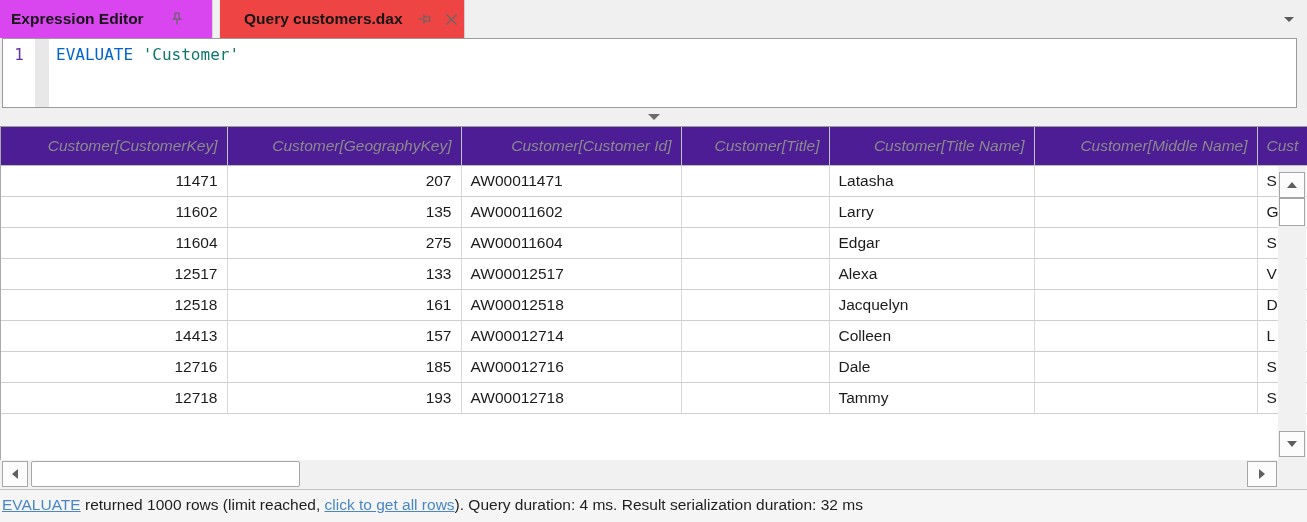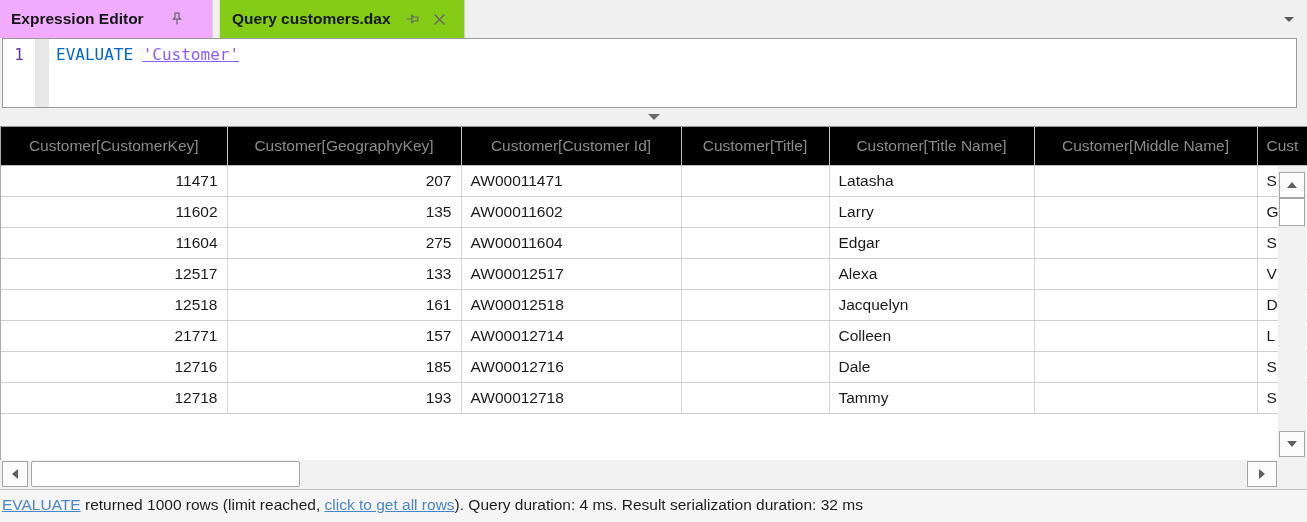--- a/index.html
+++ b/index.html
@@ -10,22 +10,22 @@
     font-family:"Liberation Sans", sans-serif;
     overflow:hidden;
     color:#1e1e1e;
   }
   
   .tick { position:absolute; top:0; width:1px; height:3px; background:#c6c6c6; }
 
   
   .tabbar { position:absolute; top:0; left:0; width:1307px; height:38px; background:#f0f0f0; }
   .tab { position:absolute; top:0; height:38px; display:flex; align-items:center; cursor:default; }
-  .tab-exp { left:0; width:213px; background:#f0abfc; border-right:1px solid #d6d6d6; padding-left:11px; }
-  .tab-query { left:219px; width:246px; background:#84cc16; border-left:1px solid #e2e2e2; border-right:1px solid #cfcfcf; padding-left:12px; }
+  .tab-exp { left:0; width:213px; background:#d946ef; border-right:1px solid #d6d6d6; padding-left:11px; }
+  .tab-query { left:219px; width:246px; background:#ef4444; border-left:1px solid #e2e2e2; border-right:1px solid #cfcfcf; padding-left:24px; }
   .tab-label { font-weight:bold; font-size:15.5px; color:#161616; white-space:nowrap; }
   .tab-icon { display:inline-flex; margin-left:14px; }
   .tab-exp .tab-icon { margin-left:26px; }
   .pin-rot { transform:rotate(90deg); }
   .tab-list-chevron { position:absolute; right:13px; top:17px; width:0; height:0;
     border-left:5px solid transparent; border-right:5px solid transparent; border-top:5px solid #5a5a5a; }
 
   
   .editor { position:absolute; top:38px; left:2px; width:1295px; height:70px;
     background:#ffffff; border:1px solid #9a9a9a; display:flex;
@@ -36,23 +36,23 @@
 
   
   .splitter { position:absolute; top:108px; left:0; width:1307px; height:19px;
     background:#f0f0f0; border-bottom:1px solid #999; display:flex; align-items:center; justify-content:center; }
   .splitter-tri { width:0; height:0; border-left:6px solid transparent; border-right:6px solid transparent; border-top:6px solid #6a6a6a; }
 
   
   .results { position:absolute; top:127px; left:0; width:1307px; height:333px;
     background:#fff; overflow:hidden; border-left:1px solid #a9a9a9; }
   table { border-collapse:collapse; table-layout:fixed; width:1306px; }
-  th { height:38px; background:#000000; font-weight:normal; font-size:15.5px; text-align:center;
+  th { height:38px; background:#4c1d95; font-weight:normal; font-size:15.5px; text-align:right;
     padding:0 9px; border-right:1px solid #c3c3c3; border-bottom:1px solid #bdbdbd;
-    white-space:nowrap; overflow:hidden; }
+    white-space:nowrap; overflow:hidden;font-style:italic; }
   td { height:31px; font-size:15.5px; color:#1b1b1b; padding:0 9px;
     border-right:1px solid #d8d8d8; border-bottom:1px solid #cfcfcf;
     white-space:nowrap; overflow:hidden; background:#fff; }
   td.num { text-align:right;padding-left:32px; }
 
   
   .vscroll { position:absolute; right:1px; top:39px; width:28px; height:294px; background:#f1f1f1; }
   .sbtn { position:absolute; width:26px; height:26px; background:#fcfcfc; border:1px solid #a6a6a6;
     display:flex; align-items:center; justify-content:center; }
   .vscroll .up { top:6px; left:1px; }
@@ -67,21 +67,21 @@
   .arr-left { width:0; height:0; border-top:5px solid transparent; border-bottom:5px solid transparent; border-right:6px solid #5f5f5f; }
   .arr-right { width:0; height:0; border-top:5px solid transparent; border-bottom:5px solid transparent; border-left:6px solid #5f5f5f; }
 
   
   .statusbar { position:absolute; top:489px; left:0; width:1307px; height:33px;
     background:#f5f5f5; border-top:1px solid #c2c2c2; font-size:15.5px; padding:6px 12px 0 2px; white-space:nowrap; }
   .statusbar a { text-decoration:underline; cursor:pointer; }
 
   
   .kw { color:var(--kw-blue, #0066CC); }
-  .lit { color:#8b5cf6;text-decoration:underline; }
+  .lit { color:#0f766e; }
   .gutter { color:var(--line-purple, #6633A6); }
   th { color:var(--header-gray, #8b8b8b); }
   .statusbar a { color:var(--link-blue, #4a86c5); }
 </style>
 </head>
 <body>
 
 <div class="tick" style="left:448px"></div>
 <div class="tick" style="left:490px"></div>
 <div class="tick" style="left:560px"></div>
@@ -188,21 +188,21 @@
         <tr>
           <td class="num">12518</td>
           <td class="num">161</td>
           <td>AW00012518</td>
           <td></td>
           <td>Jacquelyn</td>
           <td></td>
           <td>D</td>
         </tr>
         <tr>
-          <td class="num">21771</td>
+          <td class="num">14413</td>
           <td class="num">157</td>
           <td>AW00012714</td>
           <td></td>
           <td>Colleen</td>
           <td></td>
           <td>L</td>
         </tr>
         <tr>
           <td class="num">12716</td>
           <td class="num">185</td>

